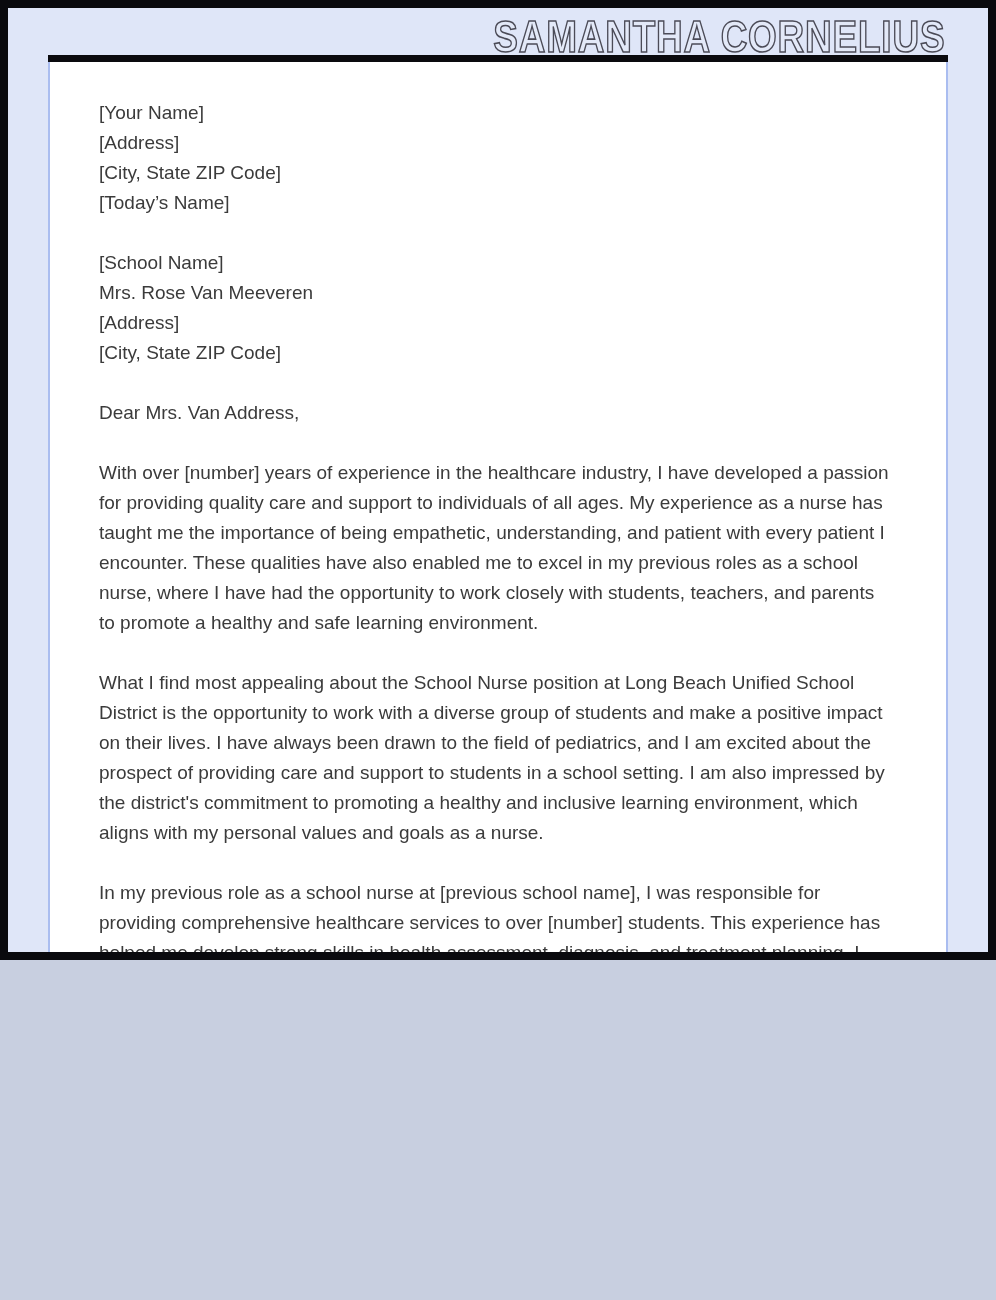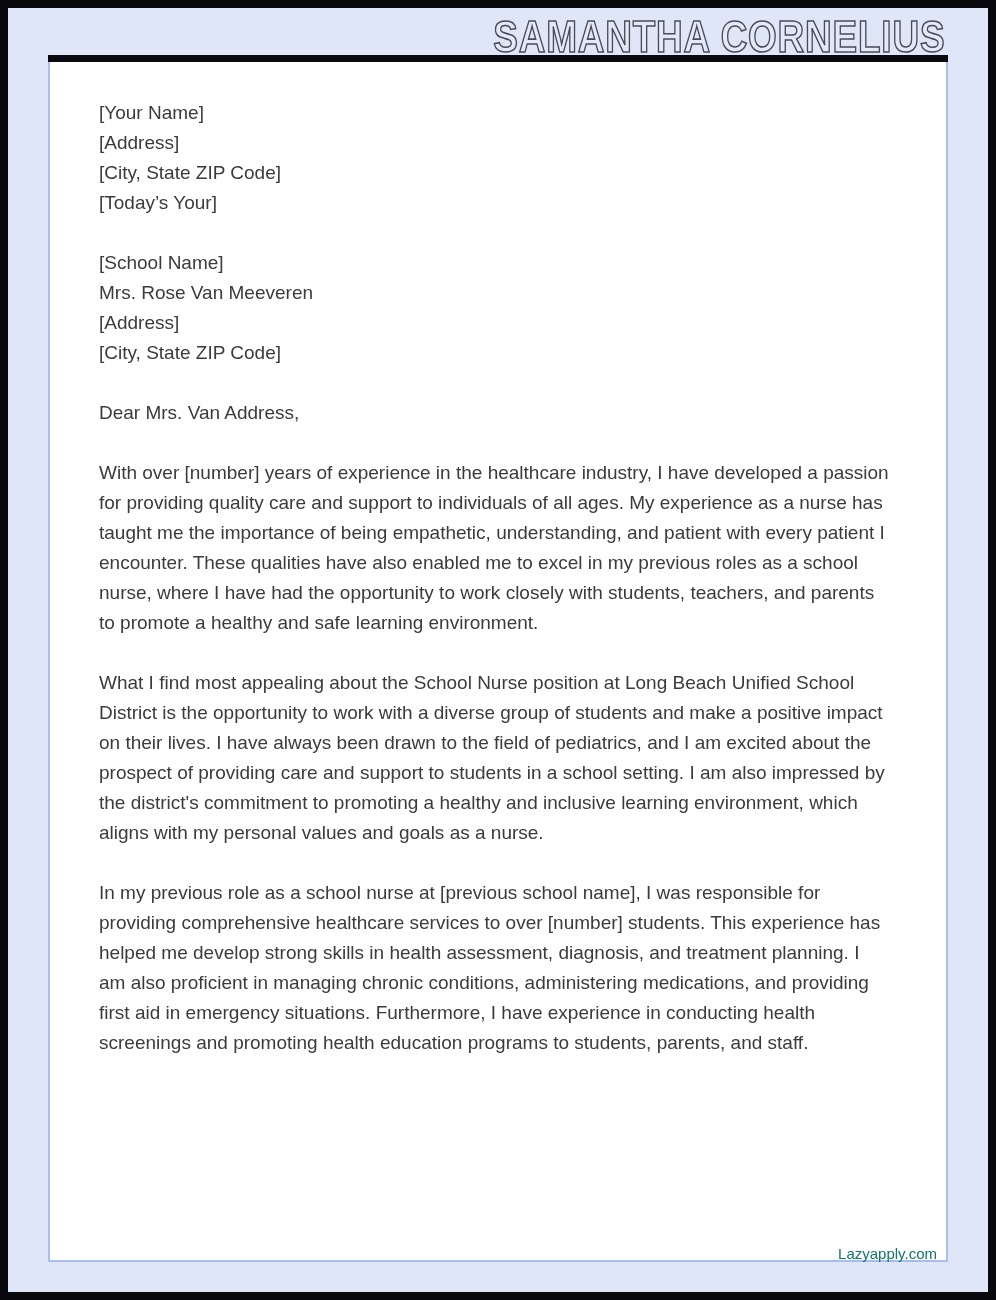--- a/index.html
+++ b/index.html
@@ -3,21 +3,21 @@
 <meta charset="utf-8">
 <style>
   html, body {
     margin: 0;
     padding: 0;
     background: #c8cfe0;
   }
   .viewport {
     position: relative;
     width: 996px;
-    height: 1300px;
+    height: 960px;
     box-sizing: border-box;
     border: 8px solid var(--outer-border, #0a0a0e);
     background: var(--bg, #dfe6f8);
     overflow: hidden;
     font-family: "Liberation Sans", sans-serif;
   }
   .header-name {
     position: absolute;
     top: 4px;
     right: 43px;
@@ -82,21 +82,21 @@
   <div class="page-top-bar"></div>
 
   <div class="page"></div>
 
   <div class="letter">
 
     <div class="block">
       <div>[Your Name]</div>
       <div>[Address]</div>
       <div>[City, State ZIP Code]</div>
-      <div>[Today’s Your]</div>
+      <div>[Today’s Name]</div>
     </div>
 
     <div class="block">
       <div>[School Name]</div>
       <div>Mrs. Rose Van Meeveren</div>
       <div>[Address]</div>
       <div>[City, State ZIP Code]</div>
     </div>
 
     <div class="block">Dear Mrs. Van Address,</div>

